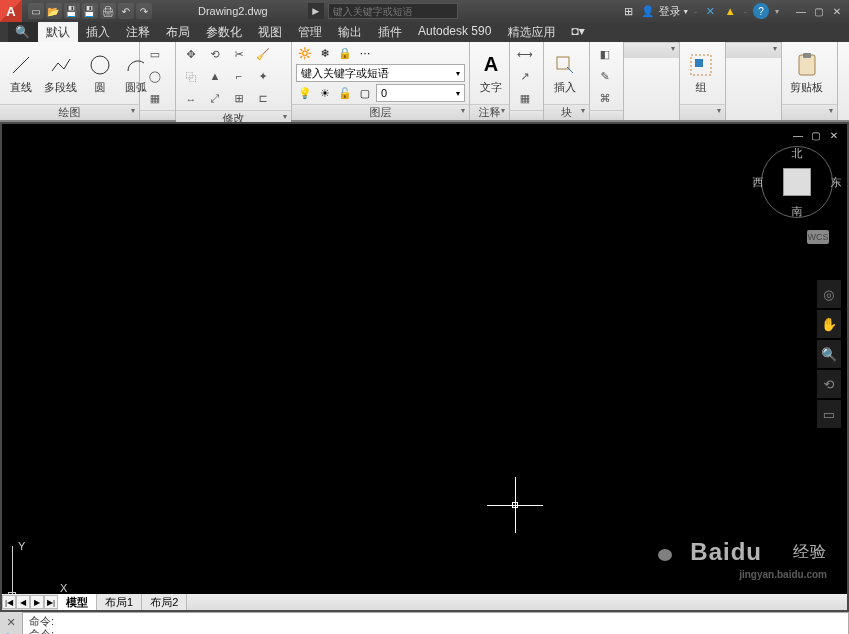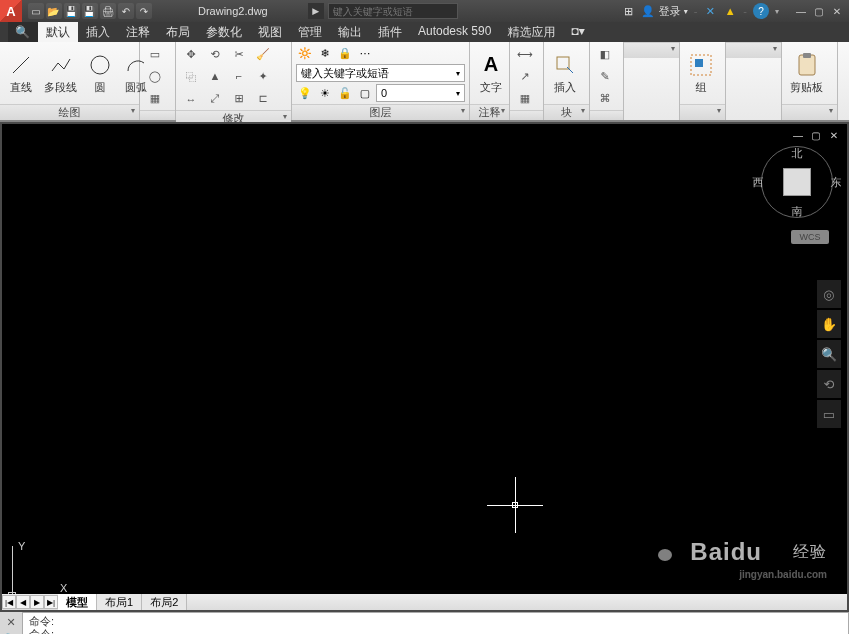--- a/index.html
+++ b/index.html
@@ -53,21 +53,21 @@
 .canvas-controls { position:absolute; top:4px; right:6px; display:flex; gap:4px; }
 .canvas-controls span { width:14px;height:14px;color:#ccc;font-size:10px;display:flex;align-items:center;justify-content:center; }
 .viewcube { position:absolute; top:22px; right:14px; width:72px;height:72px; }
 .viewcube .ring { position:absolute;inset:0;border:1px solid #666;border-radius:50%; }
 .viewcube .cube { position:absolute;left:22px;top:22px;width:28px;height:28px;background:#ddd;border:1px solid #999; }
 .viewcube .dir { position:absolute;width:14px;height:14px;font-size:11px;color:#bbb;text-align:center; }
 .viewcube .n { top:0;left:29px; }
 .viewcube .s { bottom:0;left:29px; }
 .viewcube .w { left:-10px;top:29px; }
 .viewcube .e { right:-10px;top:29px; }
-.wcs-badge { position:absolute; top:106px; right:18px; width:38px;height:14px;background:#888;border-radius:2px;font-size:9px;color:#444;display:flex;align-items:center;justify-content:center; }
+.wcs-badge { position:absolute; top:106px; right:18px; width:22px;height:14px;background:#888;border-radius:2px;font-size:9px;color:#444;display:flex;align-items:center;justify-content:center; }
 .navbar { position:absolute; top:156px; right:6px; width:24px; display:flex;flex-direction:column;gap:2px; }
 .navbar .nb { width:24px;height:28px;background:rgba(90,90,90,0.35);display:flex;align-items:center;justify-content:center;color:#888;font-size:13px; }
 .crosshair { position:absolute; left:513px; top:381px; }
 .crosshair::before { content:'';position:absolute;left:-28px;top:0;width:56px;height:1px;background:#fff; }
 .crosshair::after { content:'';position:absolute;top:-28px;left:0;width:1px;height:56px;background:#fff; }
 .crosshair .box { position:absolute;left:-3px;top:-3px;width:6px;height:6px;border:1px solid #fff; }
 .ucs { position:absolute; left:10px; bottom:14px; }
 .ucs .y { position:absolute;left:0;bottom:0;width:1px;height:50px;background:#ccc; }
 .ucs .x { position:absolute;left:0;bottom:0;width:50px;height:1px;background:#ccc; }
 .ucs .yl { position:absolute;left:6px;bottom:44px;color:#ccc;font-size:11px; }

